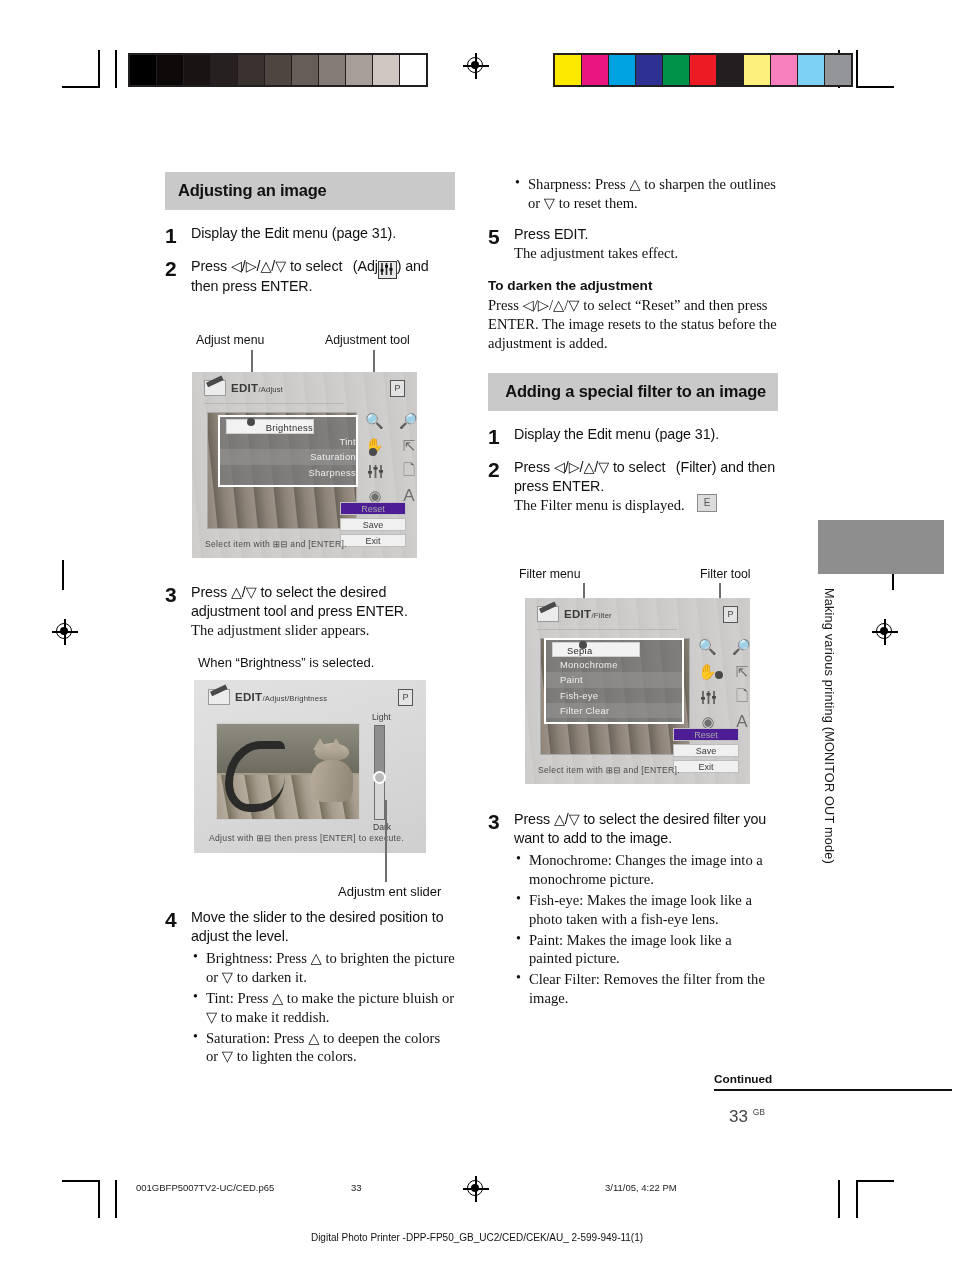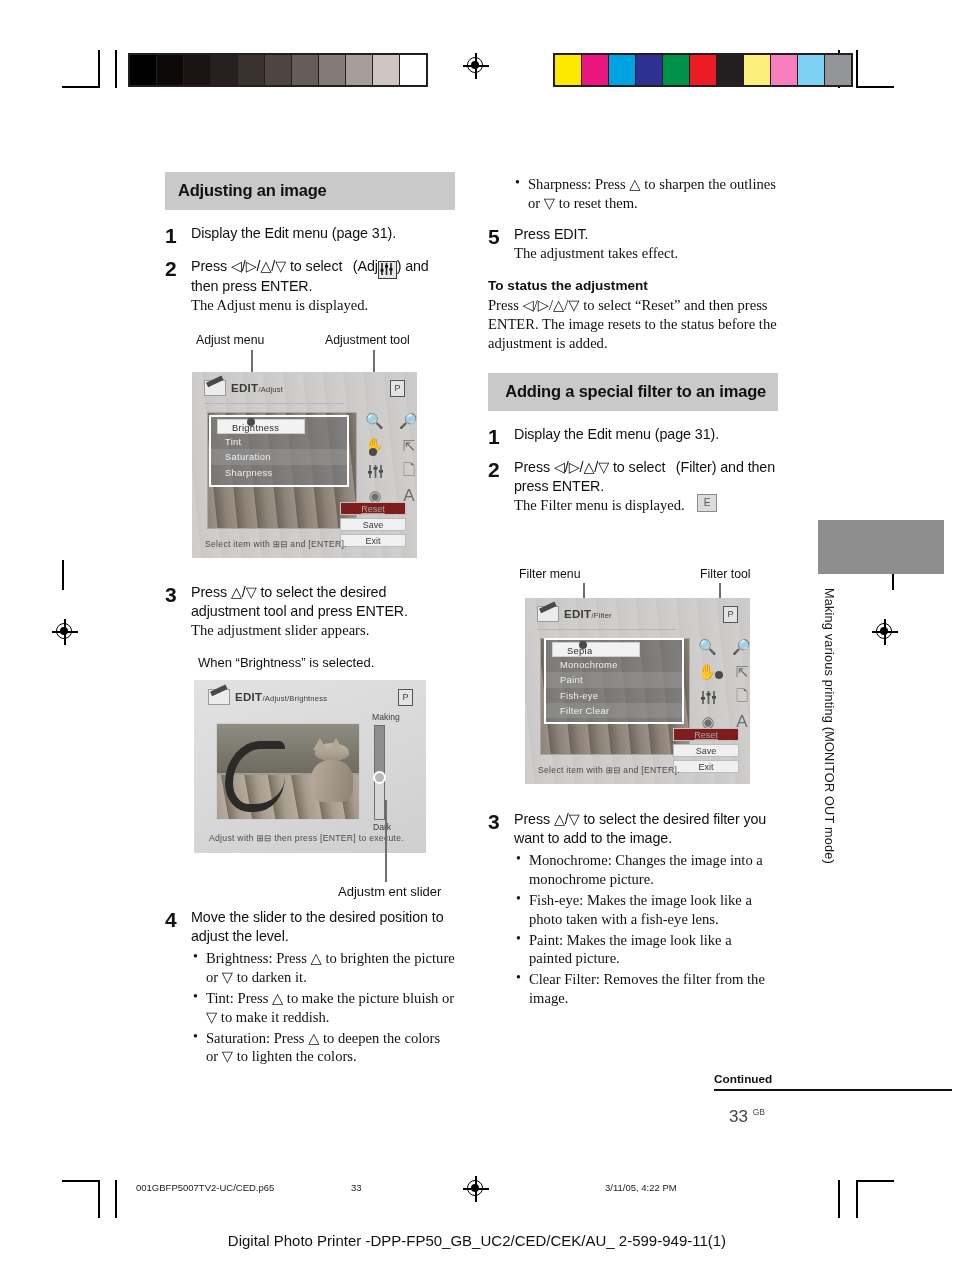--- a/index.html
+++ b/index.html
@@ -96,21 +96,21 @@
   .toolcol .ti{
     width:26px;height:22px;display:flex;align-items:center;justify-content:center;
     color:#6e6e6e;font-size:15px;
   }
   .btnstack{position:absolute;width:66px;}
   .btnstack div{
     height:13px;line-height:13px;text-align:center;font-size:9px;
     background:#f0f0f0;border:1px solid #bdbdbd;color:#3c3c3c;margin-bottom:3px;
     box-sizing:border-box;
   }
-  .btnstack div.dis{background:#7f1d1d;color:#a9a9a9;border-color:#c2c2c2;text-decoration:underline;}
+  .btnstack div.dis{background:#4c1d95;color:#a9a9a9;border-color:#c2c2c2;}
   .hint{position:absolute;font-size:8.6px;color:#4b4b4b;letter-spacing:0.3px;}
   .pmark{
     position:absolute;width:15px;height:17px;border:1.4px solid #555;
     font-size:9px;color:#444;text-align:center;line-height:15px;box-sizing:border-box;
     background:#e3e3e3;
   }
 
   
   .photoframe{position:absolute;border:1.4px solid #cfcfcf;overflow:hidden;background:#7e7a6e;}
   .cat-bg{position:absolute;inset:0;background:linear-gradient(180deg,#8f8c80 0%,#6d6a60 52%,#a39b8e 52%,#8a8176 100%);}
@@ -139,21 +139,21 @@
   }
 
   
   #continued{position:absolute;left:714px;top:1072px;font-size:11.8px;font-weight:bold;color:#111;}
   #cont-rule{position:absolute;left:714px;top:1089px;width:238px;height:2px;background:#111;}
   #pagenum{position:absolute;left:729px;top:1107px;font-size:17px;color:#444;}
   #pagenum sup{font-size:8.5px;vertical-align:super;}
 
   
   .foot{position:absolute;font-size:9.5px;color:#1a1a1a;white-space:nowrap;}
-  #foot-title{position:absolute;left:0;right:0;top:1232px;text-align:center;font-size:15px;color:#111;}
+  #foot-title{position:absolute;left:0;right:0;top:1232px;text-align:center;font-size:10px;color:#111;}
 </style>
 </head>
 <body>
 
 <div class="crop" style="left:62px;top:86px;width:38px;height:1.5px;"></div>
 <div class="crop" style="left:98px;top:50px;width:1.5px;height:38px;"></div>
 <div class="crop" style="left:115px;top:50px;width:1.5px;height:38px;"></div>
 
 <div class="crop" style="left:856px;top:86px;width:38px;height:1.5px;"></div>
 <div class="crop" style="left:856px;top:50px;width:1.5px;height:38px;"></div>
@@ -218,21 +218,20 @@
     <div class="num">1</div>
     <div class="body">
       <div class="lead">Display the Edit menu (page 31).</div>
     </div>
   </div>
 
   <div class="step">
     <div class="num">2</div>
     <div class="body">
       <div class="lead">Press ◁/▷/△/▽ to select   (Adjust)  and then press ENTER.</div>
-      <div class="serif">The Adjust menu is displayed.</div>
     </div>
   </div>
 </div>
 
 <div style="position:absolute;left:378px;top:261px;width:17px;height:16px;border:1px solid #3a3a3a;background:#e8e8e8;">
   <svg width="15" height="14" viewBox="0 0 15 14" style="display:block">
     <line x1="3" y1="1" x2="3" y2="13" stroke="#222" stroke-width="1.6"></line>
     <line x1="7.5" y1="1" x2="7.5" y2="13" stroke="#222" stroke-width="1.6"></line>
     <line x1="12" y1="1" x2="12" y2="13" stroke="#222" stroke-width="1.6"></line>
     <rect x="1.5" y="7" width="3" height="2.6" fill="#111"></rect>
@@ -256,21 +255,21 @@
       <span>EDIT</span><small>/Adjust</small>
     </div>
   </div>
   <div class="pmark" style="right:12px;top:8px;">P</div>
   <div class="hrule" style="left:12px;top:31px;width:140px;"></div>
 
   <div style="position:absolute;left:15px;top:40px;width:148px;height:115px;border:1px solid #a8a8a8;overflow:hidden;">
     <div class="wood" style="left:0;top:0;width:148px;height:115px;"></div>
   </div>
 
-  <div class="menupanel" style="left:17px;top:43px;width:136px;height:68px;">
+  <div class="menupanel" style="left:26px;top:43px;width:136px;height:68px;text-align:right;">
     <div class="row sel" style="margin-top:2px;">Brightness</div>
     <div class="row">Tint</div>
     <div class="row alt">Saturation</div>
     <div class="row">Sharpness</div>
   </div>
 
   <div class="toolcol" style="left:170px;top:38px;">
     <div class="ti">🔍</div>
     <div class="ti">🔎</div>
     <div class="ti">✋</div>
@@ -329,21 +328,21 @@
     <div class="planks"></div>
     <div class="bench-arm"></div>
     <div class="cat">
       <div class="headc"></div>
         <div class="ear l"></div>
         <div class="ear r"></div>
         <div class="bodyc"></div>
     </div>
   </div>
 
-  <div class="slidercap" style="left:178px;top:32px;">Making</div>
+  <div class="slidercap" style="left:178px;top:32px;">Light</div>
   <div class="slidertrack" style="left:180px;top:45px;height:95px;">
     <div class="sliderfill" style="height:47%;"></div>
   </div>
   <div class="sliderknob" style="left:179px;top:91px;"></div>
   <div class="slidercap" style="left:179px;top:142px;">Dark</div>
 
   <div class="hint" style="left:15px;bottom:10px;">Adjust with ⊞⊟ then press [ENTER] to execute.</div>
 </div>
 <div class="leader" style="left:385px;top:800px;height:82px;"></div>
 <div class="figlabel" style="left:338px;top:884px;font-size:13px;">Adjustm ent slider</div>
@@ -368,21 +367,21 @@
   </ul>
 
   <div class="step" style="margin-top:12px;">
     <div class="num">5</div>
     <div class="body">
       <div class="lead">Press EDIT.</div>
       <div class="serif">The adjustment takes effect.</div>
     </div>
   </div>
 
-  <div class="subhead">To status the adjustment</div>
+  <div class="subhead">To darken the adjustment</div>
   <p class="para">Press ◁/▷/△/▽ to select “Reset” and then press ENTER. The image resets to the status before the adjustment is added.</p>
 
   <h2 class="section" style="margin-top:20px;text-align:right;">Adding a special filter to an image</h2>
 
   <div class="step">
     <div class="num">1</div>
     <div class="body">
       <div class="lead">Display the Edit menu (page 31).</div>
     </div>
   </div>

